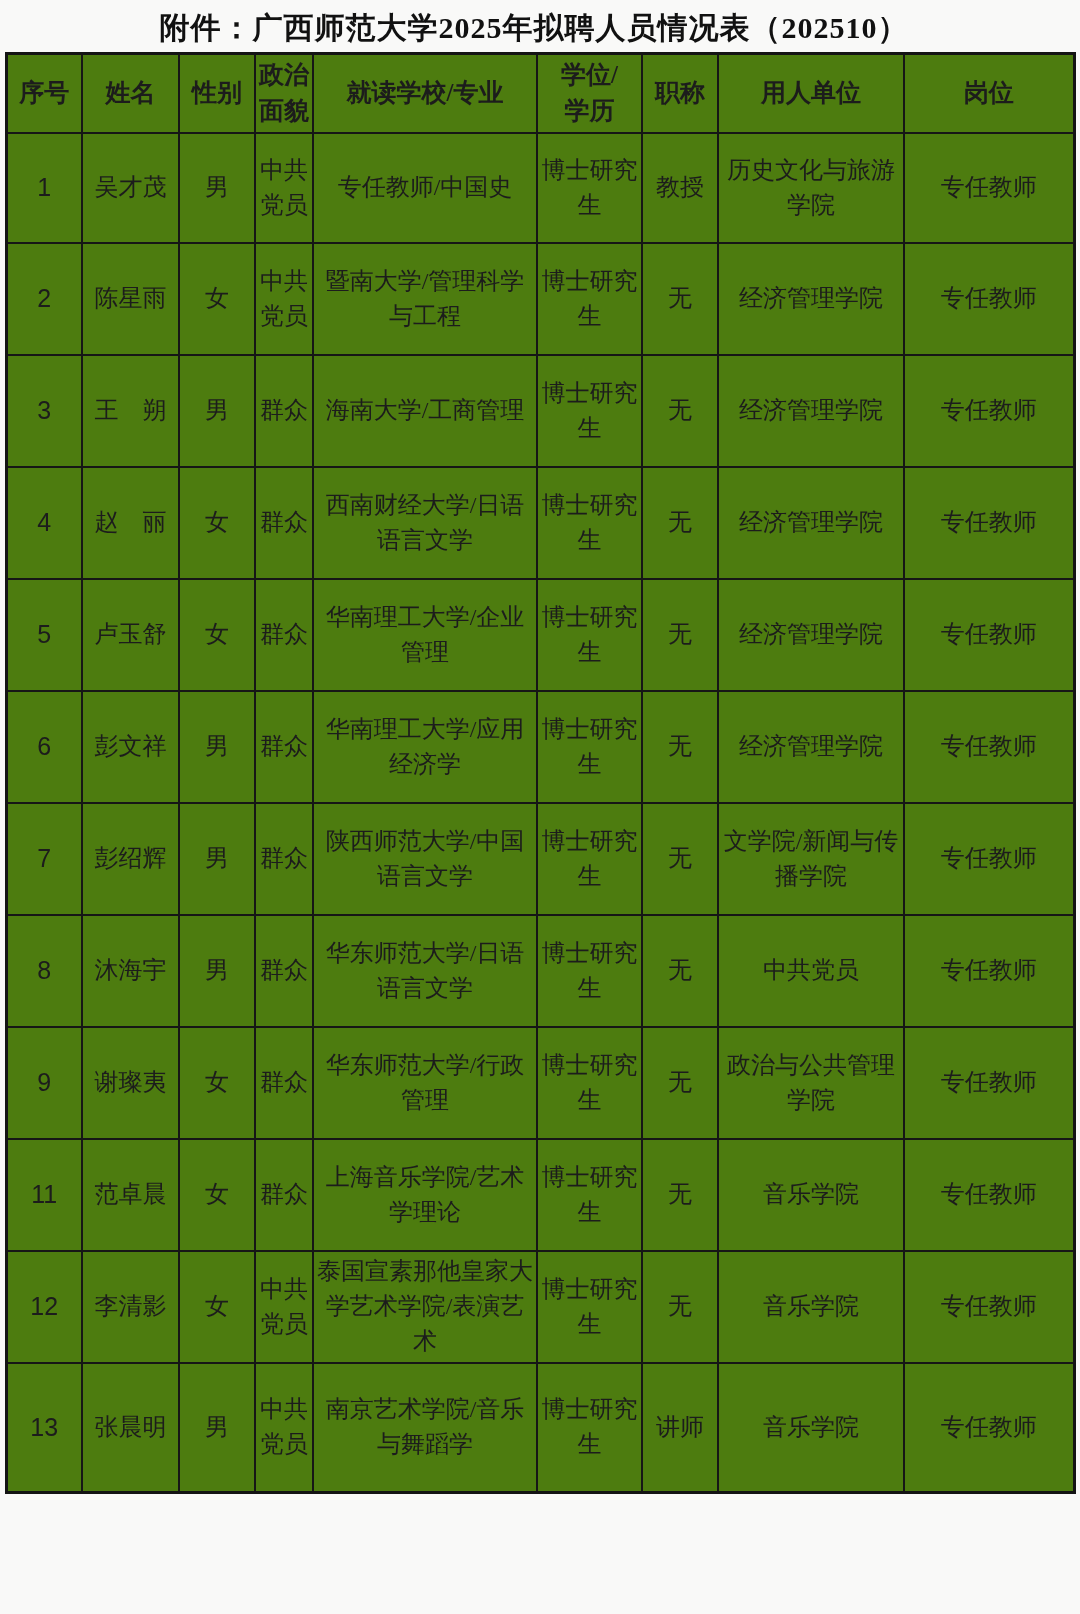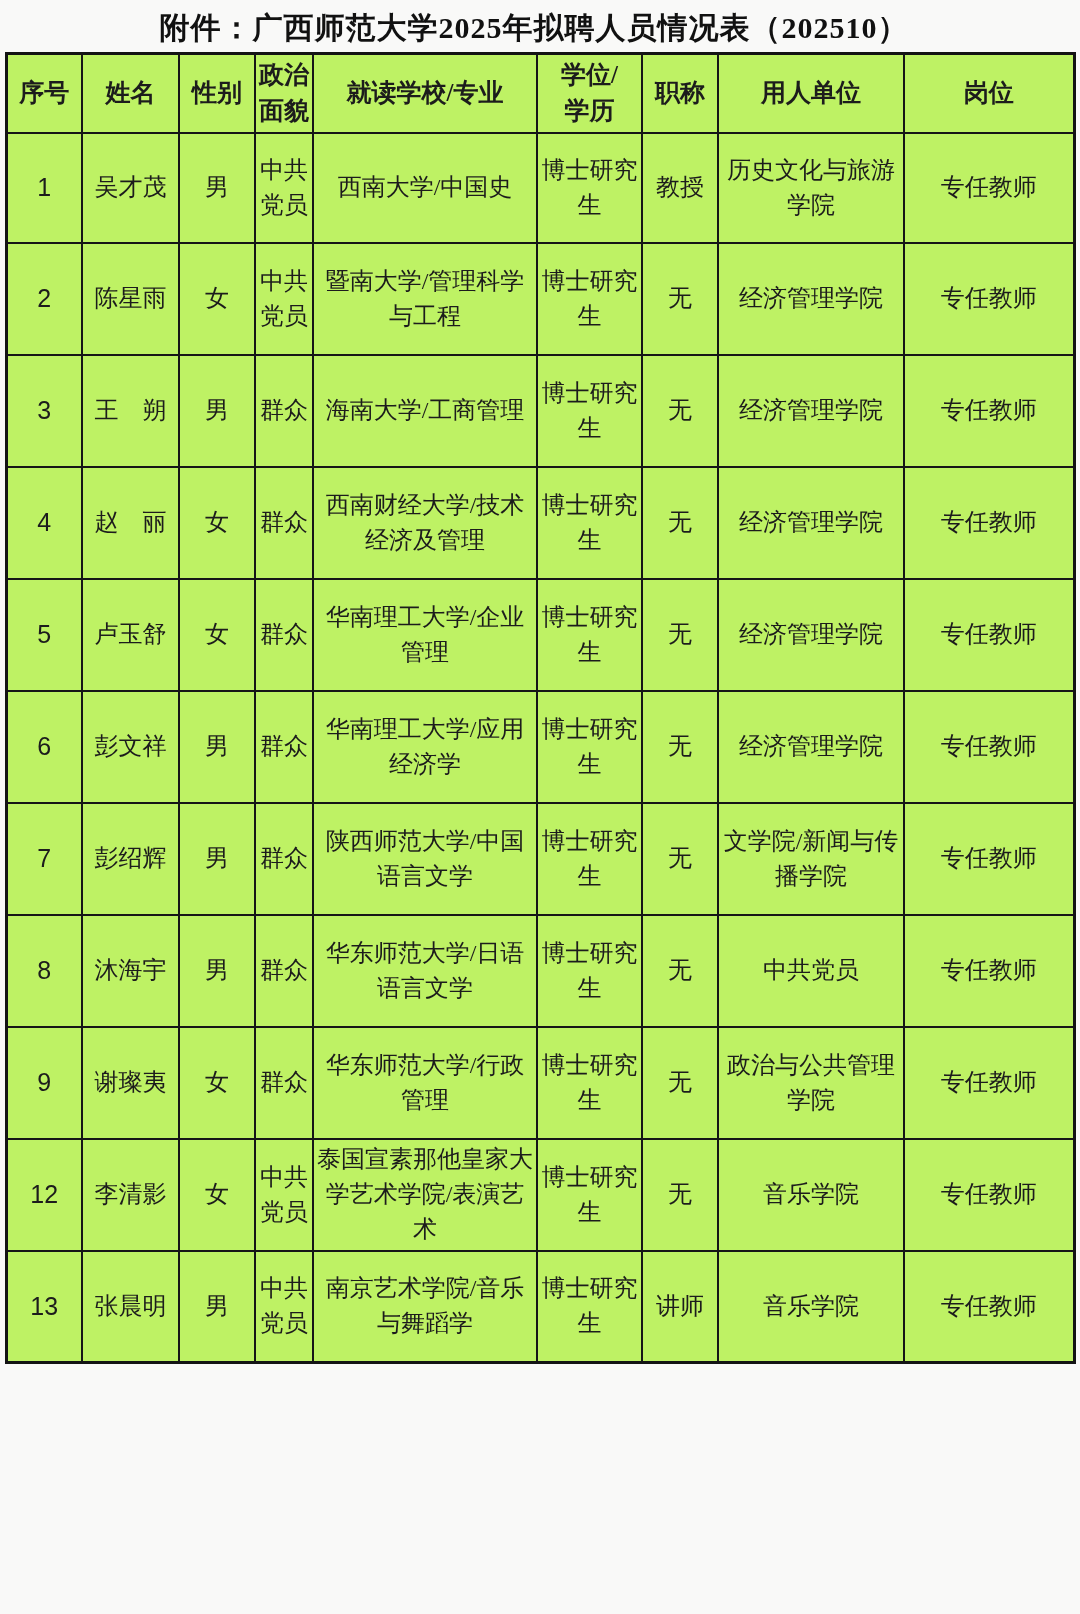--- a/index.html
+++ b/index.html
@@ -23,21 +23,21 @@
     font-weight: bold;
     letter-spacing: 1px;
     color: #111;
   }
   table.roster {
     border-collapse: collapse;
     table-layout: fixed;
     width: 1068px;
     margin: 3px auto 0 auto;
     border: 3px solid #141414;
-    background: #bef264;
+    background: #4d7c0f;
   }
   th, td {
     border: 2px solid #161616;
     text-align: center;
     vertical-align: middle;
     padding: 2px 3px;
     box-sizing: border-box;
     word-break: break-all;
     line-height: 1.45;
   }
@@ -99,21 +99,21 @@
           <th>用人单位</th>
           <th>岗位</th>
         </tr>
     </thead>
     <tbody>
         <tr>
           <td class="cell-seq">1</td>
           <td class="cell-name">吴才茂</td>
           <td class="cell-gender">男</td>
           <td class="cell-political-status">中共党员</td>
-          <td class="cell-school-major">西南大学/中国史</td>
+          <td class="cell-school-major">专任教师/中国史</td>
           <td class="cell-degree-education">博士研究生</td>
           <td class="cell-professional-title">教授</td>
           <td class="cell-employer">历史文化与旅游学院</td>
           <td class="cell-position">专任教师</td>
         </tr>
         <tr>
           <td class="cell-seq">2</td>
           <td class="cell-name">陈星雨</td>
           <td class="cell-gender">女</td>
           <td class="cell-political-status">中共党员</td>
@@ -132,21 +132,21 @@
           <td class="cell-degree-education">博士研究生</td>
           <td class="cell-professional-title">无</td>
           <td class="cell-employer">经济管理学院</td>
           <td class="cell-position">专任教师</td>
         </tr>
         <tr>
           <td class="cell-seq">4</td>
           <td class="cell-name">赵　丽</td>
           <td class="cell-gender">女</td>
           <td class="cell-political-status">群众</td>
-          <td class="cell-school-major">西南财经大学/技术经济及管理</td>
+          <td class="cell-school-major">西南财经大学/日语语言文学</td>
           <td class="cell-degree-education">博士研究生</td>
           <td class="cell-professional-title">无</td>
           <td class="cell-employer">经济管理学院</td>
           <td class="cell-position">专任教师</td>
         </tr>
         <tr>
           <td class="cell-seq">5</td>
           <td class="cell-name">卢玉舒</td>
           <td class="cell-gender">女</td>
           <td class="cell-political-status">群众</td>
@@ -194,20 +194,31 @@
           <td class="cell-name">谢璨夷</td>
           <td class="cell-gender">女</td>
           <td class="cell-political-status">群众</td>
           <td class="cell-school-major">华东师范大学/行政管理</td>
           <td class="cell-degree-education">博士研究生</td>
           <td class="cell-professional-title">无</td>
           <td class="cell-employer">政治与公共管理学院</td>
           <td class="cell-position">专任教师</td>
         </tr>
         <tr>
+          <td class="cell-seq">11</td>
+          <td class="cell-name">范卓晨</td>
+          <td class="cell-gender">女</td>
+          <td class="cell-political-status">群众</td>
+          <td class="cell-school-major">上海音乐学院/艺术学理论</td>
+          <td class="cell-degree-education">博士研究生</td>
+          <td class="cell-professional-title">无</td>
+          <td class="cell-employer">音乐学院</td>
+          <td class="cell-position">专任教师</td>
+        </tr>
+        <tr>
           <td class="cell-seq">12</td>
           <td class="cell-name">李清影</td>
           <td class="cell-gender">女</td>
           <td class="cell-political-status">中共党员</td>
           <td class="cell-school-major">泰国宣素那他皇家大学艺术学院/表演艺术</td>
           <td class="cell-degree-education">博士研究生</td>
           <td class="cell-professional-title">无</td>
           <td class="cell-employer">音乐学院</td>
           <td class="cell-position">专任教师</td>
         </tr>

